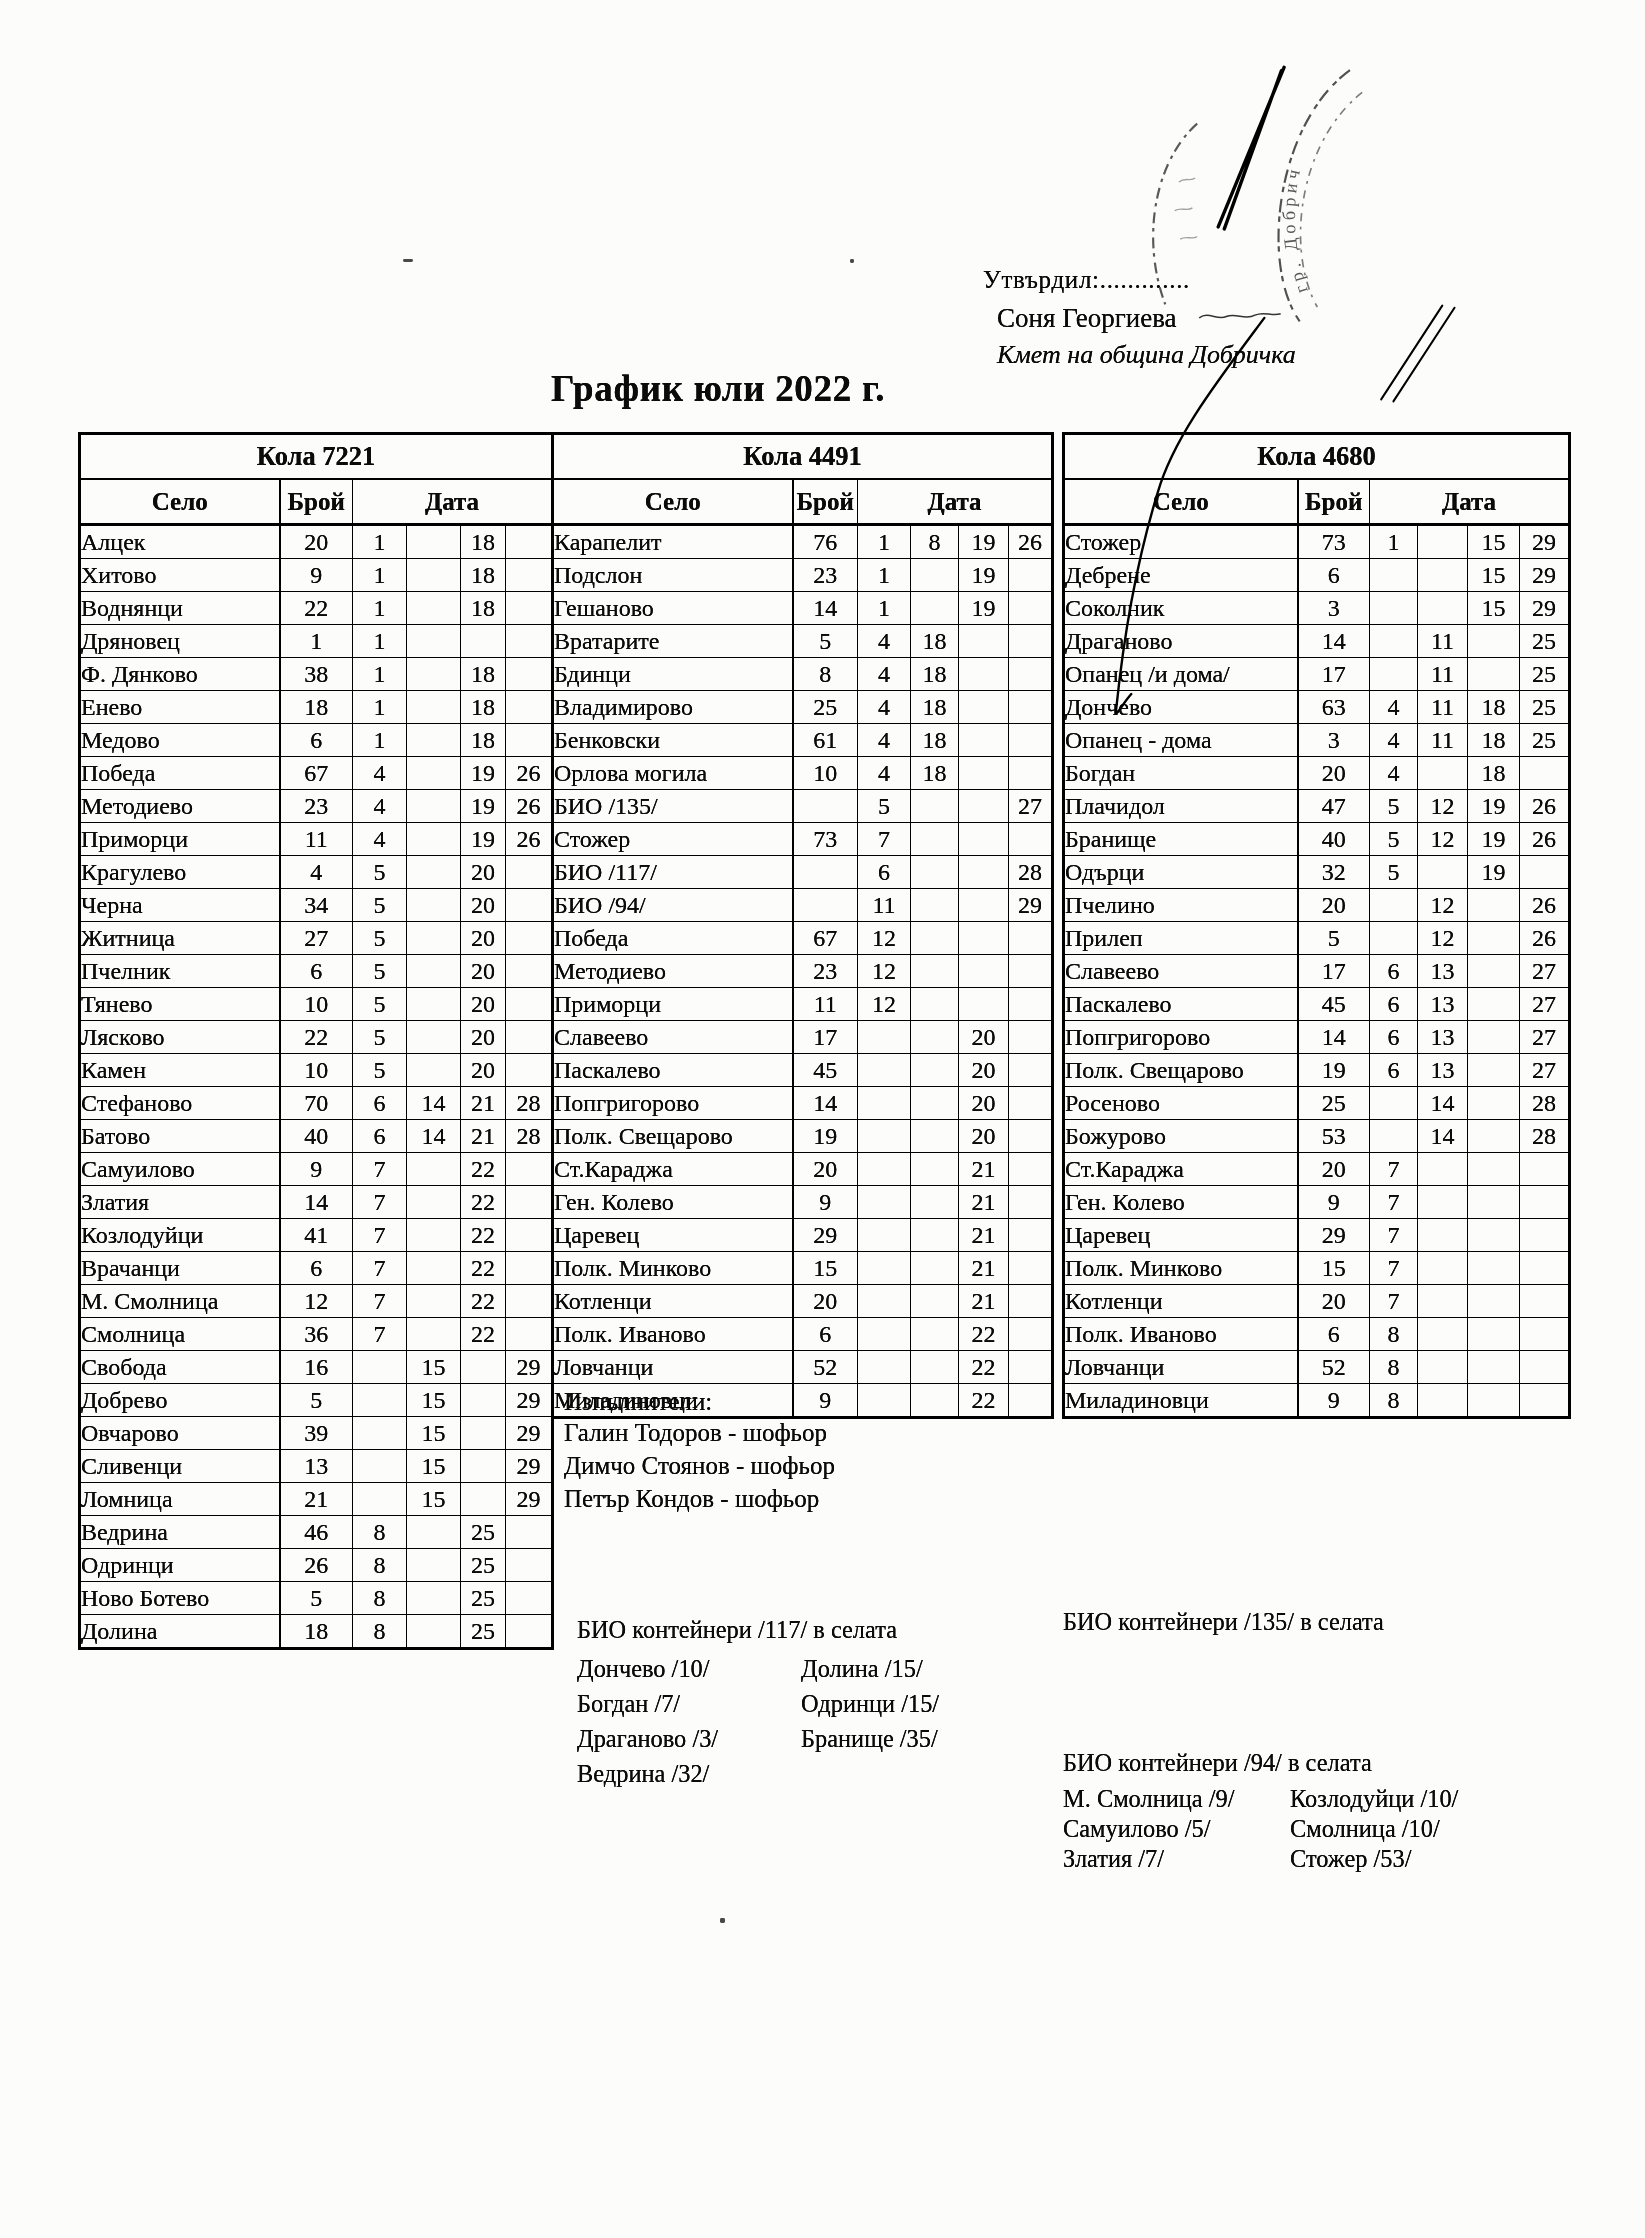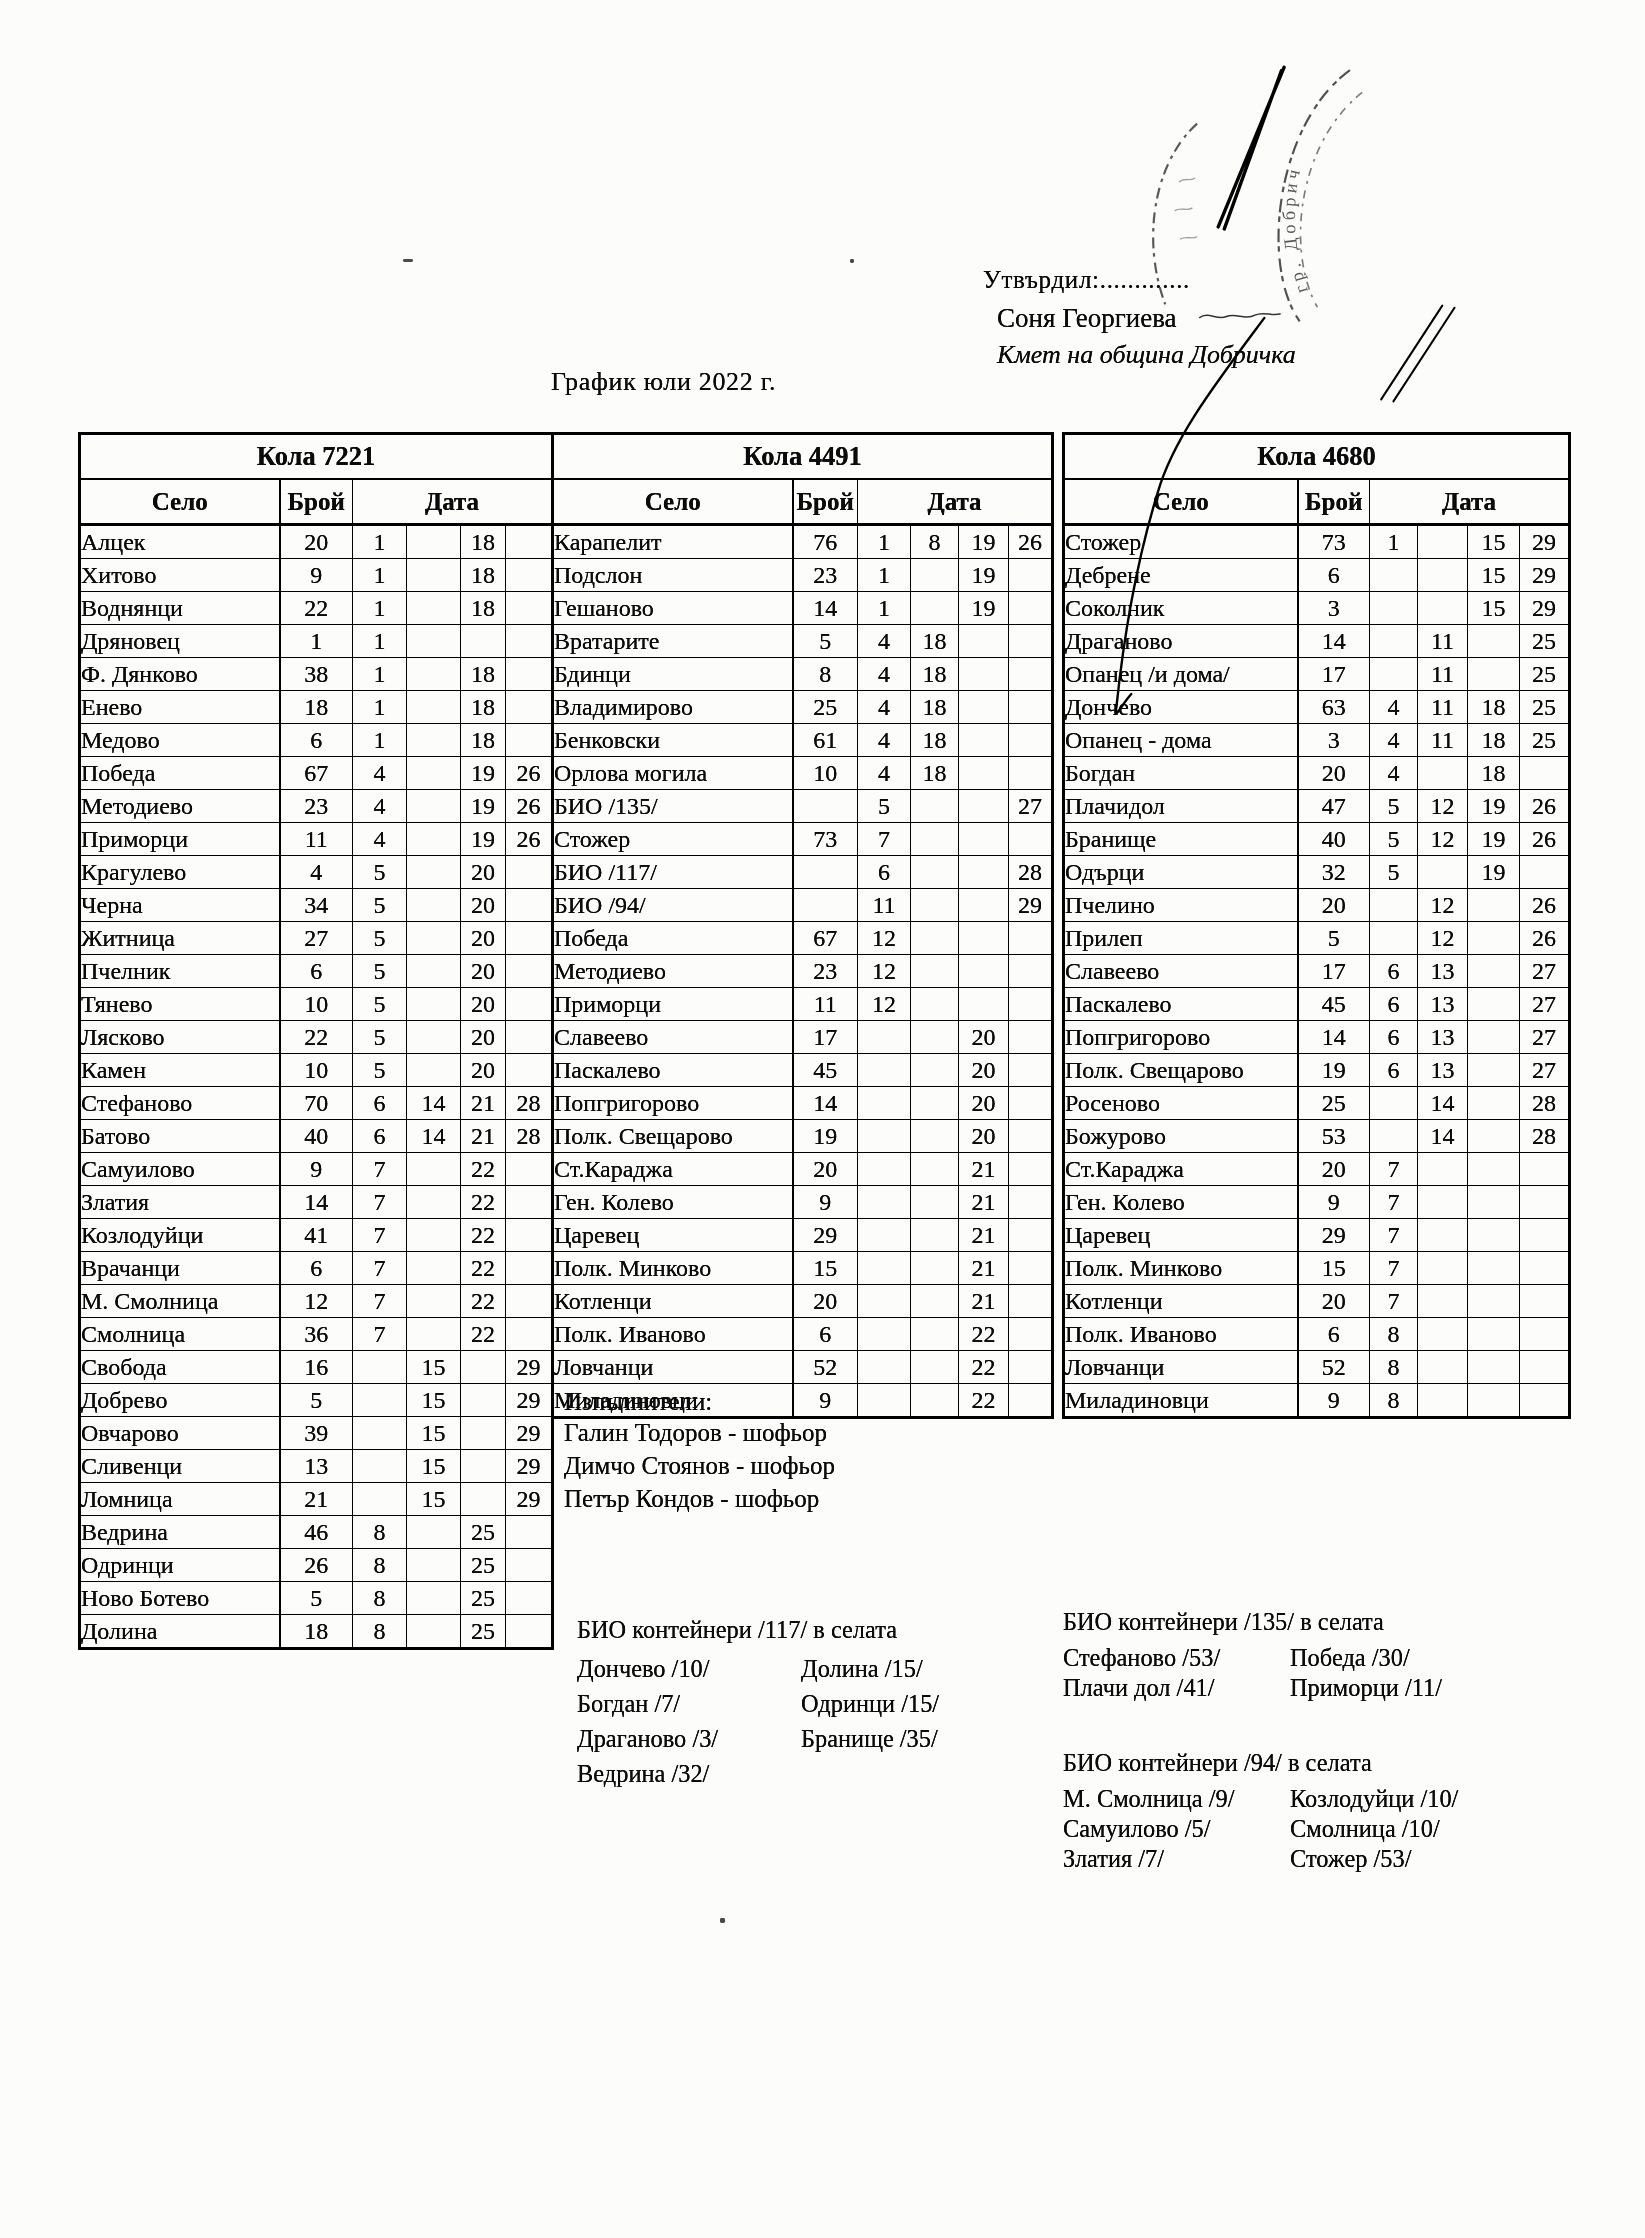--- a/index.html
+++ b/index.html
@@ -2,21 +2,21 @@
 <html style="font-size:11px"><head>
 <meta charset="utf-8">
 <style>
   html,body{margin:0;padding:0;background:#d9d9d9;}
   .page{position:relative;width:1646px;height:2239px;background:#fcfcfa;
         font-family:"Liberation Serif","DejaVu Serif",serif;color:#0b0b0b;overflow:hidden;}
   .abs{position:absolute;white-space:nowrap;}
   .approved{font-size:25px;letter-spacing:0.7px;margin-left:36px;}
   .appr-name{font-size:27px;}
   .appr-title{font-size:26px;font-style:italic;}
-  .doc-title{font-size:26px;font-weight:normal;letter-spacing:0.7px;}
+  .doc-title{font-size:37px;font-weight:bold;letter-spacing:0.7px;}
   table.car{position:absolute;border-collapse:collapse;table-layout:fixed;
             border:3.4px solid #000;}
   table.car th,table.car td{border:1.7px solid #000;overflow:visible;}
   table.car th.car-name{height:41px;font-size:26.5px;font-weight:bold;border-bottom:2px solid #000;}
   table.car th.colhead{height:41px;font-size:25px;font-weight:bold;border-bottom:3.4px solid #000;}
   table.car th.vhead{border-right:2.7px solid #000;}
   table.car td{height:32px;font-size:24px;padding:0;}
   td.v{text-align:left;padding-left:6.1px;border-right:2.4px solid #000 !important;}
   td.n{text-align:center;font-size:24.4px;}
   .exec-heading{font-size:25px;}
@@ -855,30 +855,20 @@
         </div>
         <div style="width: 231px;">
           <div class="bio-line ink" style="line-height: 35px;">Долина /15/</div>
           <div class="bio-line ink" style="line-height: 35px;">Одринци /15/</div>
           <div class="bio-line ink" style="line-height: 35px;">Бранище /35/</div>
         </div>
       </div>
     </div>
   <div class="abs" style="left:1063px;top:1608px;width:475px;" id="bio1">
       <div class="bio-title ink">БИО контейнери /135/ в селата</div>
-      <div class="bio-cols">
-        <div style="width: 227px;">
-          <div class="bio-line ink" style="line-height: 30px;">Стефаново /53/</div>
-          <div class="bio-line ink" style="line-height: 30px;">Плачи дол /41/</div>
-        </div>
-        <div style="width: 227px;">
-          <div class="bio-line ink" style="line-height: 30px;">Победа /30/</div>
-          <div class="bio-line ink" style="line-height: 30px;">Приморци /11/</div>
-        </div>
-      </div>
     </div>
   <div class="abs" style="left:1063px;top:1749px;width:475px;" id="bio2">
       <div class="bio-title ink">БИО контейнери /94/ в селата</div>
       <div class="bio-cols">
         <div style="width: 227px;">
           <div class="bio-line ink" style="line-height: 30px;">М. Смолница /9/</div>
           <div class="bio-line ink" style="line-height: 30px;">Самуилово /5/</div>
           <div class="bio-line ink" style="line-height: 30px;">Златия /7/</div>
         </div>
         <div style="width: 227px;">

